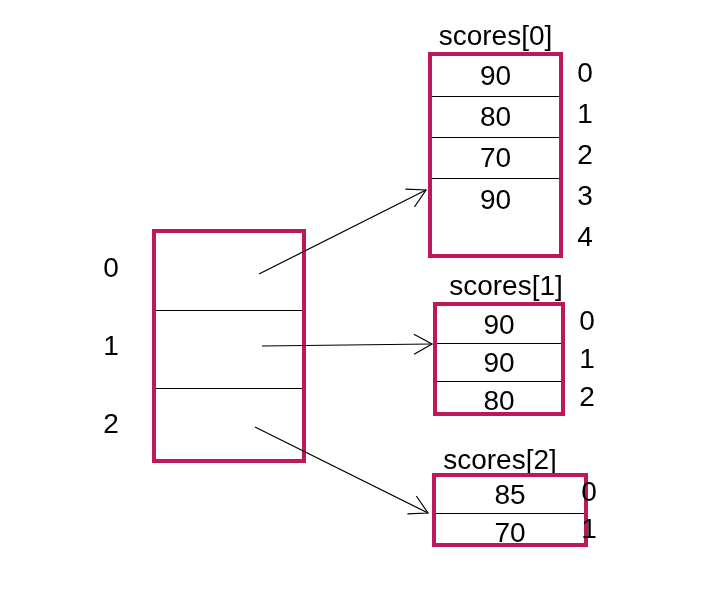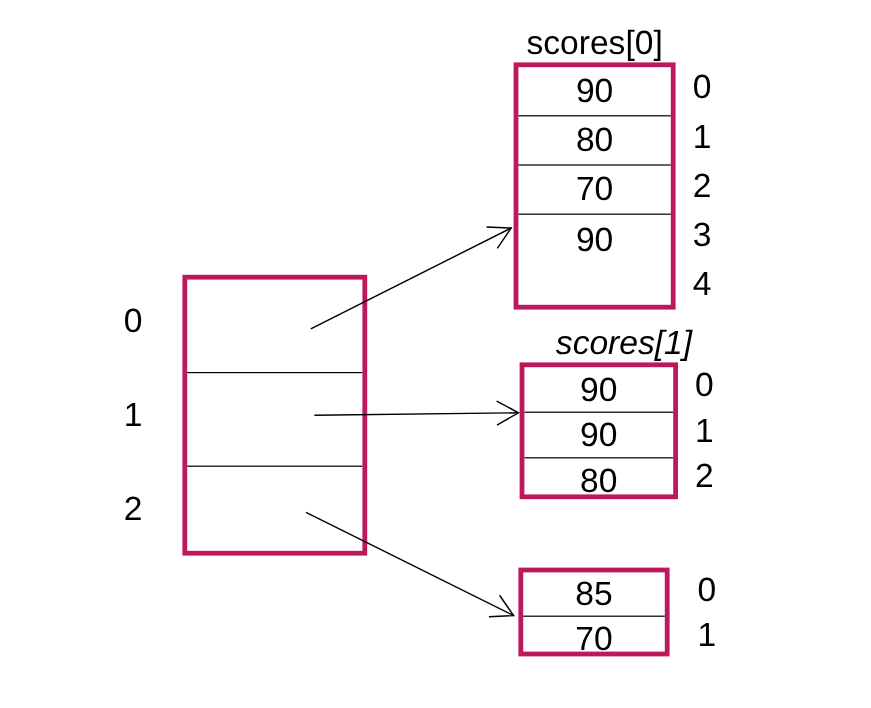--- a/index.html
+++ b/index.html
@@ -88,33 +88,34 @@
     <div class="cell" style="height:41px;">90</div>
   </div>
   <div class="idx-col" style="left:569px; top:52px;">
     <div class="idx" style="height:41px;">0</div>
     <div class="idx" style="height:41px;">1</div>
     <div class="idx" style="height:41px;">2</div>
     <div class="idx" style="height:41px;">3</div>
     <div class="idx" style="height:41px;">4</div>
   </div>
 
-  <div class="label" style="left:454px; top:271px; width:132px;font-style:italic;">scores[1]</div>
+  <div class="label" style="left:440px; top:271px; width:132px;">scores[1]</div>
   <div class="box" style="left:433px; top:302px; width:132px; height:114px;">
     <div class="cell" style="height:38px;">90</div>
     <div class="cell" style="height:38px;">90</div>
     <div class="cell" style="height:38px;">80</div>
   </div>
   <div class="idx-col" style="left:571px; top:302px;">
     <div class="idx" style="height:38px;">0</div>
     <div class="idx" style="height:38px;">1</div>
     <div class="idx" style="height:38px;">2</div>
   </div>
 
-  <div class="box" style="left:432px; top:473px; width:126px; height:74px;">
+  <div class="label" style="left:432px; top:445px; width:136px;">scores[2]</div>
+  <div class="box" style="left:432px; top:473px; width:156px; height:74px;">
     <div class="cell" style="height:37px;">85</div>
     <div class="cell" style="height:37px;">70</div>
   </div>
   <div class="idx-col" style="left:573px; top:473px;">
     <div class="idx" style="height:37px;">0</div>
     <div class="idx" style="height:37px;">1</div>
   </div>
 
   <svg class="arrows-svg" viewBox="0 0 726 590" xmlns="http://www.w3.org/2000/svg">
     <defs>

